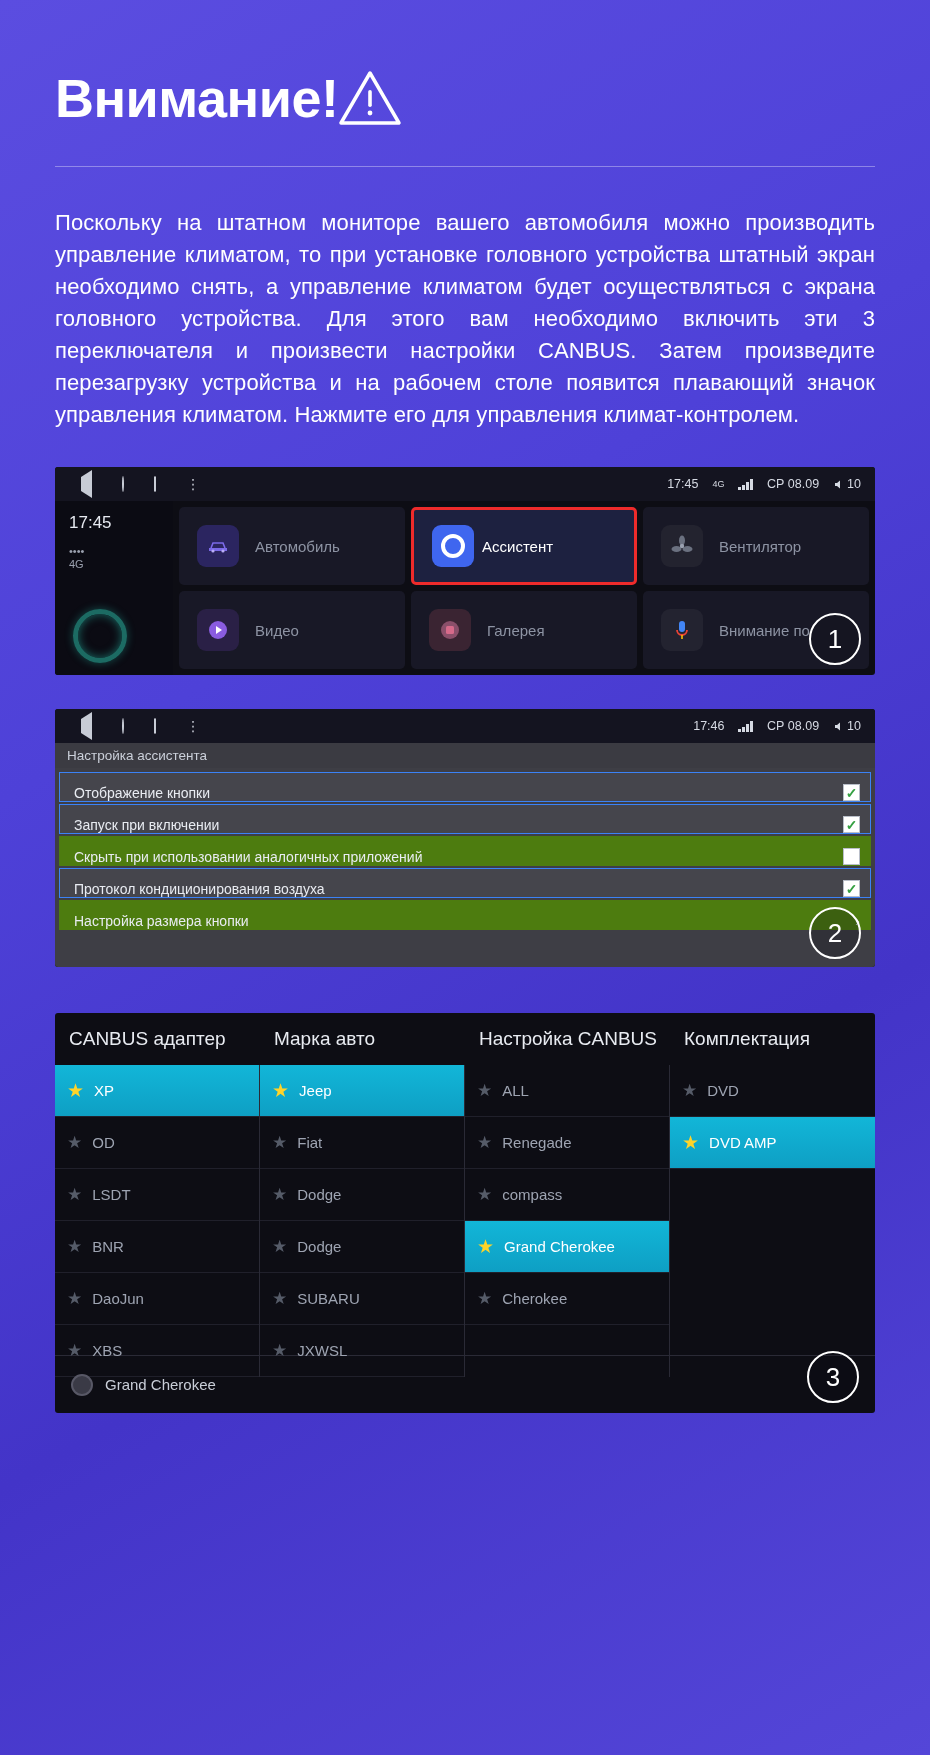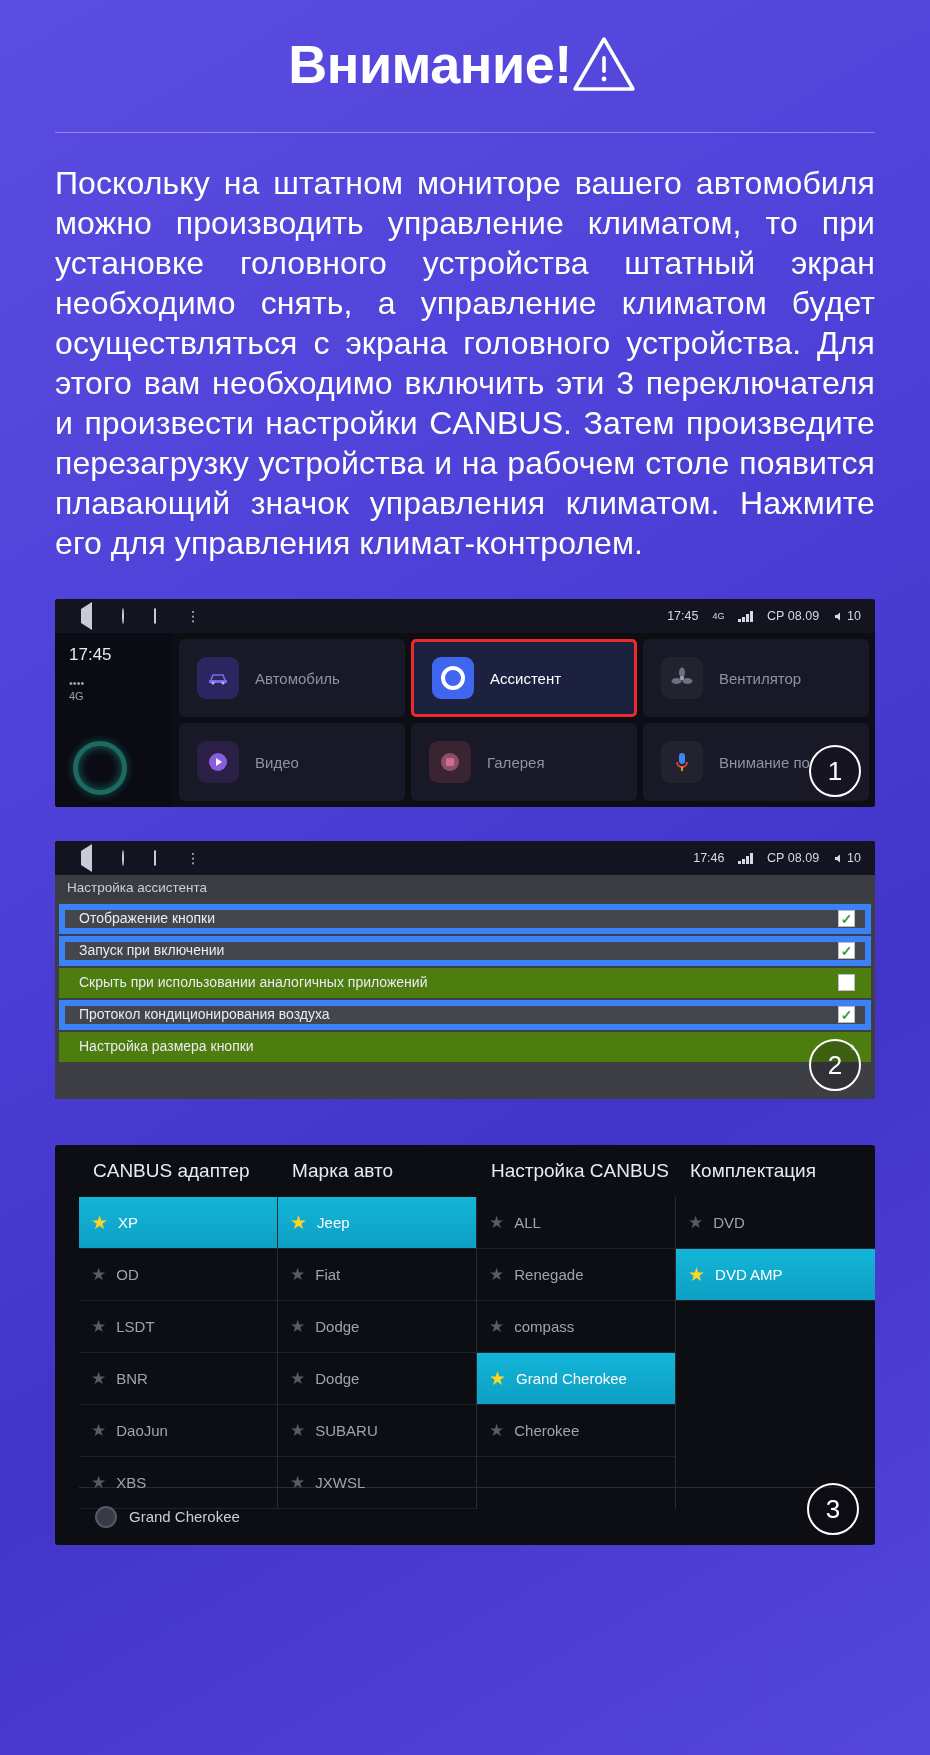--- a/index.html
+++ b/index.html
@@ -10,54 +10,54 @@
   }
   body {
     background: linear-gradient(150deg, #5b4de0 0%, #4e41d8 35%, #4334c8 65%, #5446d8 100%);
     overflow: hidden;
     position: relative;
   }
   .page { width: 930px; height: 1755px; position: relative; padding: 0 55px; }
 
   
   .header {
-    display: flex; align-items: center; justify-content: center;
-    padding-top: 34px;
+    display: flex; align-items: center; justify-content: flex-start;
+    padding-top: 68px;
   }
   .title {
     font-size: 54px; font-weight: bold; color: #ffffff;
     letter-spacing: -0.5px; line-height: 1;
   }
   .warn-icon { width: 64px; height: 60px; margin-right: 6px; }
   .divider {
     height: 1px; background: rgba(255,255,255,0.35);
     margin: 38px 0 0 0;
   }
 
   
   .body-text {
-    margin-top: 30px;
+    margin-top: 40px;
     color: #ffffff;
-    font-size: 32px;
-    line-height: 40px;
+    font-size: 22px;
+    line-height: 32px;
     text-align: justify;
     text-justify: inter-word;
     letter-spacing: 0.1px;
   }
 
   
   .screen {
     position: relative;
     background: #0d0d14;
     border-radius: 3px;
     overflow: hidden;
   }
   .shot1 { margin-top: 36px; height: 208px; }
   .shot2 { margin-top: 34px; height: 258px; }
-  .shot3 { margin-top: 46px; height: 400px; padding-left: 24px; }
+  .shot3 { margin-top: 46px; height: 400px; }
 
   
   .statusbar {
     height: 34px; background: #141420;
     display: flex; align-items: center;
     padding: 0 14px; color: #cfd3dc; font-size: 12.5px;
   }
   .sb-left { display: flex; align-items: center; gap: 30px; flex: 0 0 auto; padding-left: 12px;}
   .sb-spacer { flex: 1; }
   .sb-right { display: flex; align-items: center; gap: 14px; font-size: 12.5px; color: #d6dae3; }
@@ -85,21 +85,21 @@
     border: 5px solid #1c6b63;
     box-shadow: 0 0 10px rgba(40,200,180,.5) inset, 0 0 8px rgba(40,200,180,.35);
   }
   .lc-grid { flex: 1; display: grid; grid-template-columns: repeat(3,1fr); grid-template-rows: 1fr 1fr; gap: 6px; padding: 6px; }
   .tile {
     background: #181826; border-radius: 5px;
     display: flex; align-items: center; gap: 16px; padding-left: 18px;
     color: #8d93a3; font-size: 15px; position: relative;
   }
   .tile .ticon { width: 42px; height: 42px; border-radius: 9px; flex: 0 0 auto; display:flex;align-items:center;justify-content:center; }
-  .tile.highlight { border: 3px solid #ee2b2b; background: #1d2140; color: #ffffff; }
+  .tile.highlight { border: 3px solid #ee2b2b; background: #1d2140; color: #ffffff; gap: 8px; }
   .ic-car { background: #2b2560; }
   .ic-assist { background: #3f66ef; }
   .ic-fan { background: #23232f; }
   .ic-video { background: #2a2046; }
   .ic-gallery { background: #3a2432; }
   .ic-voice { background: #232330; }
   .ring-ico { width: 24px; height: 24px; border-radius: 50%; border: 4px solid #ffffff; }
 
   
   .badge {
@@ -111,25 +111,25 @@
   }
   .badge.b2 { right: 14px; bottom: 8px; }
   .badge.b3 { right: 16px; bottom: 10px; }
 
   
   .set-head {
     background: #3b3b42; color: #cbd0da; font-size: 13.5px;
     padding: 5px 12px;
   }
   .set-row {
-    display: flex; align-items: flex-start; justify-content: space-between;
+    display: flex; align-items: flex-end; justify-content: space-between;
     height: 30px; padding: 0 10px 0 14px;
     color: #e9ecf2; font-size: 14px;
     background: #45454c;
-    border: 6px solid #3b82f6;
+    border: 1px solid #3b82f6;
     margin: 2px 4px;
   }
   .set-row.plain { background: #4d7c0f; border-color: transparent; }
   .chk {
     width: 17px; height: 17px; background: #ffffff; border: 1px solid #b9bec9;
     display: flex; align-items: center; justify-content: center;
     color: #35a042; font-size: 14px; font-weight: bold; line-height: 1;
   }
   .chevron { color: #c9ced8; font-size: 14px; }
   .set-body { background: #3e3e45; height: 224px; padding-top: 2px; }

